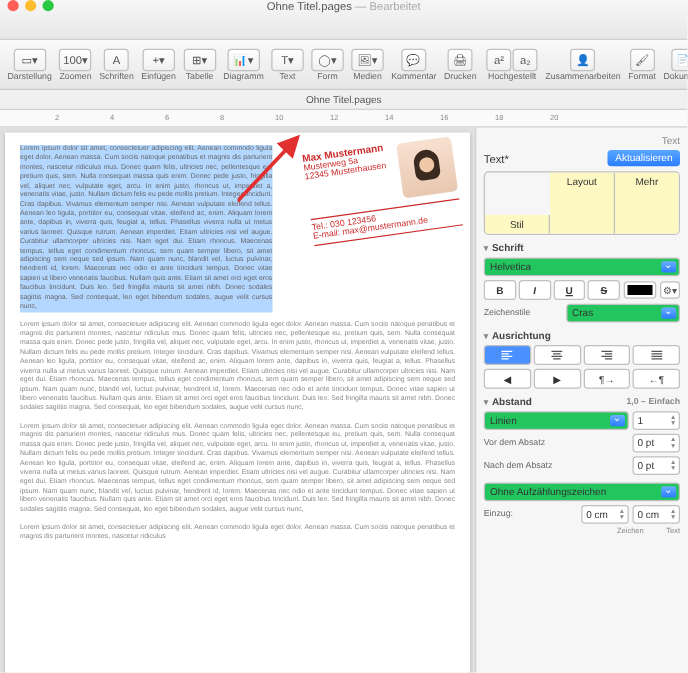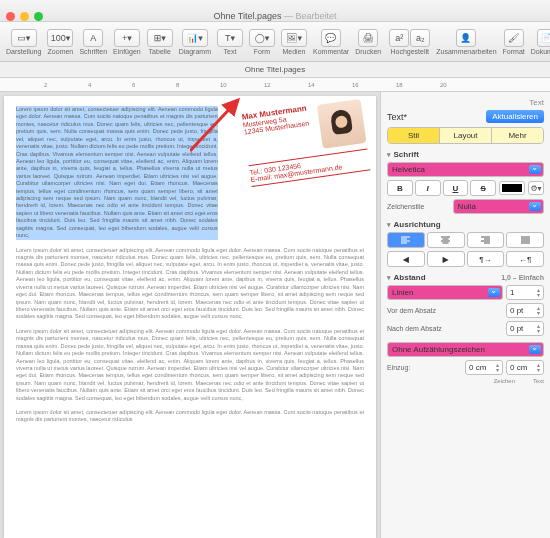--- a/index.html
+++ b/index.html
@@ -1,17 +1,17 @@
 <!DOCTYPE html>
 <html><head>
 <meta charset="utf-8">
 <style>
 * { box-sizing: border-box; margin: 0; padding: 0; font-family: -apple-system, "Helvetica Neue", sans-serif; }
 body { width: 550px; height: 538px; background: #ececec; overflow: hidden; font-size: 9px; }
-.titlebar { height: 22px; display: flex; align-items: flex-end; background: linear-gradient(#f6f6f6,#e8e8e8); border-bottom: 1px solid #d0d0d0; padding: 0 6px; position: relative; }
+.titlebar { height: 32px; display: flex; align-items: flex-start; background: linear-gradient(#f6f6f6,#e8e8e8); border-bottom: 1px solid #d0d0d0; padding: 0 6px; position: relative; }
 .traffic { display: flex; gap: 5px; }
 .dot { width: 9px; height: 9px; border-radius: 50%; }
 .dot.r { background:#ff5f57; } .dot.y { background:#ffbd2e; } .dot.g { background:#28c940; }
 .title { position: absolute; left: 0; right: 0; text-align: center; font-size: 9px; color: #555; }
 .title .edited { color: #aaa; }
 .toolbar { height: 40px; background: linear-gradient(#fafafa,#e6e6e6); border-bottom: 1px solid #c8c8c8; display: flex; align-items: center; padding: 0 4px; gap: 2px; }
 .tb-group { display: flex; flex-direction: column; align-items: center; padding: 0 2px; }
 .tb-btns { display: flex; gap: 1px; }
 .tb-btn { height: 18px; min-width: 20px; background: linear-gradient(#fff,#f0f0f0); border: 1px solid #c0c0c0; border-radius: 3px; display: flex; align-items: center; justify-content: center; font-size: 9px; color: #555; }
 .tb-btn.wide { min-width: 26px; }
@@ -32,26 +32,26 @@
 .vcard .avatar::after { content:""; position:absolute; top:14px; left:16px; width:12px; height:12px; background:#f0c8a8; border-radius:50%; }
 .vcard hr { border: none; border-top: 1px solid #cc2b2b; margin: 3px 0; }
 .arrow { position: absolute; top: 0; left: 50%; width: 60px; height: 60px; pointer-events: none; }
 .inspector { width: 170px; background: #f6f6f6; border-left: 1px solid #d0d0d0; padding: 6px; overflow-y: auto; font-size: 8px; color: #333; }
 .insp-head { display: flex; align-items: center; margin-bottom: 4px; }
 .insp-head .t { flex: 1; font-size: 9px; }
 .btn-blue { background: linear-gradient(#5aa7ff,#2a7dff); color: #fff; border: none; border-radius: 3px; padding: 2px 6px; font-size: 8px; }
 .seg { display: flex; border: 1px solid #c0c0c0; border-radius: 4px; overflow: hidden; margin-bottom: 6px; }
 .seg div { flex: 1; text-align: center; padding: 3px 0; font-size: 8px; background: #fef9c3; border-right: 1px solid #c0c0c0; }
 .seg div:last-child { border-right: none; }
-.seg div.active { background: #fde047; }
+.seg div.active { background: #fef9c3; margin-top: 34px; }
 .sect { margin-bottom: 6px; }
 .sect-h { font-size: 8px; color: #444; margin-bottom: 3px; display: flex; align-items: center; font-weight: bold; }
 .sect-h::before { content: "▾"; font-size: 7px; margin-right: 3px; color: #888; }
 .row { display: flex; gap: 3px; align-items: center; margin-bottom: 3px; }
-.select { flex: 1; background: #ec4899; border: 1px solid #c0c0c0; border-radius: 3px; padding: 2px 4px; font-size: 8px; position: relative; }
+.select { flex: 1; background: #22c55e; border: 1px solid #c0c0c0; border-radius: 3px; padding: 2px 4px; font-size: 8px; position: relative; }
 .select::after { content:""; position:absolute; right:2px; top:2px; bottom:2px; width:12px; background: linear-gradient(#6ab0ff,#2a7dff); border-radius: 2px; }
 .select::before { content:"⌄"; position:absolute; right:5px; top:0; color:#fff; font-size:8px; z-index:1; }
 .numfield { width: 38px; background:#fff; border:1px solid #c0c0c0; border-radius:3px; padding:2px 3px; font-size:8px; display:flex; align-items:center; justify-content:space-between; }
 .numfield .step { font-size:6px; color:#888; line-height:0.7; }
 .btns-row { display:flex; gap:2px; }
 .btns-row .b { flex:1; height:16px; background:#fff; border:1px solid #c0c0c0; border-radius:3px; display:flex; align-items:center; justify-content:center; font-size:8px; font-weight:bold; }
 .align-row { display:flex; gap:2px; margin-bottom:3px; }
 .align-row .a { flex:1; height:16px; background:#fff; border:1px solid #c0c0c0; border-radius:3px; display:flex; align-items:center; justify-content:center; }
 .align-row .a.active { background:#4a90ff; }
 .align-row .a svg { width:9px; height:9px; }
@@ -238,21 +238,21 @@
           <div class="b">B</div>
           <div class="b" style="font-style:italic">I</div>
           <div class="b" style="text-decoration:underline">U</div>
           <div class="b" style="text-decoration:line-through">S</div>
         </div>
         <div class="color-sw"></div>
         <div class="gear">⚙▾</div>
       </div>
       <div class="row">
         <span class="lbl">Zeichenstile</span>
-        <div class="select" style="flex:1.3">Nulla</div>
+        <div class="select" style="flex:1.3">Cras</div>
       </div>
     </div>
 
     <div class="sect">
       <div class="sect-h">Ausrichtung</div>
       <div class="align-row">
         <div class="a active">
             <svg viewBox="0 0 9 9">
               <path d="M0,1h9M0,3h6M0,5h9M0,7h6" stroke="#fff"></path>
             </svg>

